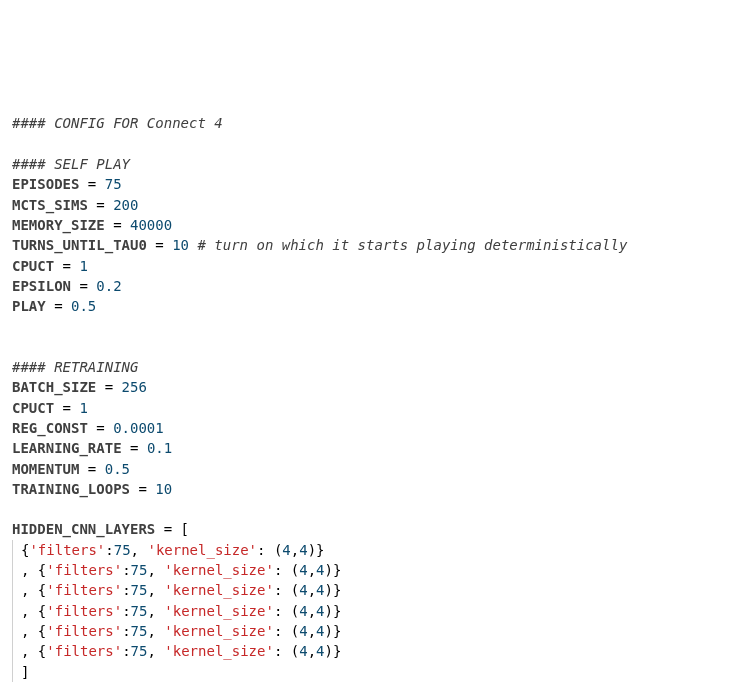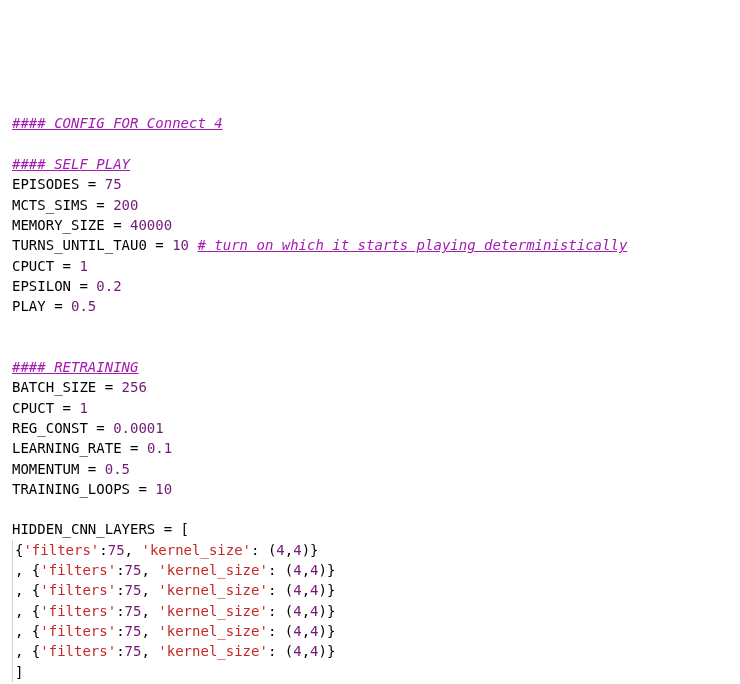--- a/index.html
+++ b/index.html
@@ -6,30 +6,30 @@
       margin: 0;
       padding: 12px;
       background: #ffffff;
       font-family: "Menlo", "Monaco", "Consolas", monospace;
       font-size: 14px;
       line-height: 1.45;
       color: #000;
       white-space: pre;
     }
     .code-container { white-space: pre; }
-    .comment { color: #a21caf; font-style: italic; text-decoration: underline; }
-    .name    { color: #000000; }
+    .comment { color: #404040; font-style: italic; }
+    .name    { color: #404040; font-weight: bold; }
     .op      { color: #000; }
-    .number  { color: #701a75; }
+    .number  { color: #0c4a6e; }
     .string  { color: #c62828; }
     .punct   { color: #000; }
     .indent-guide {
       border-left: 1px solid #d0d0d0;
       margin-left: 0px;
-      padding-left: 2px;
+      padding-left: 8px;
       display: inline-block;
     }
   </style>
 </head>
 <body>
 
 
 
 <div class="code-container">
 <span class="comment">#### CONFIG FOR Connect 4</span>

